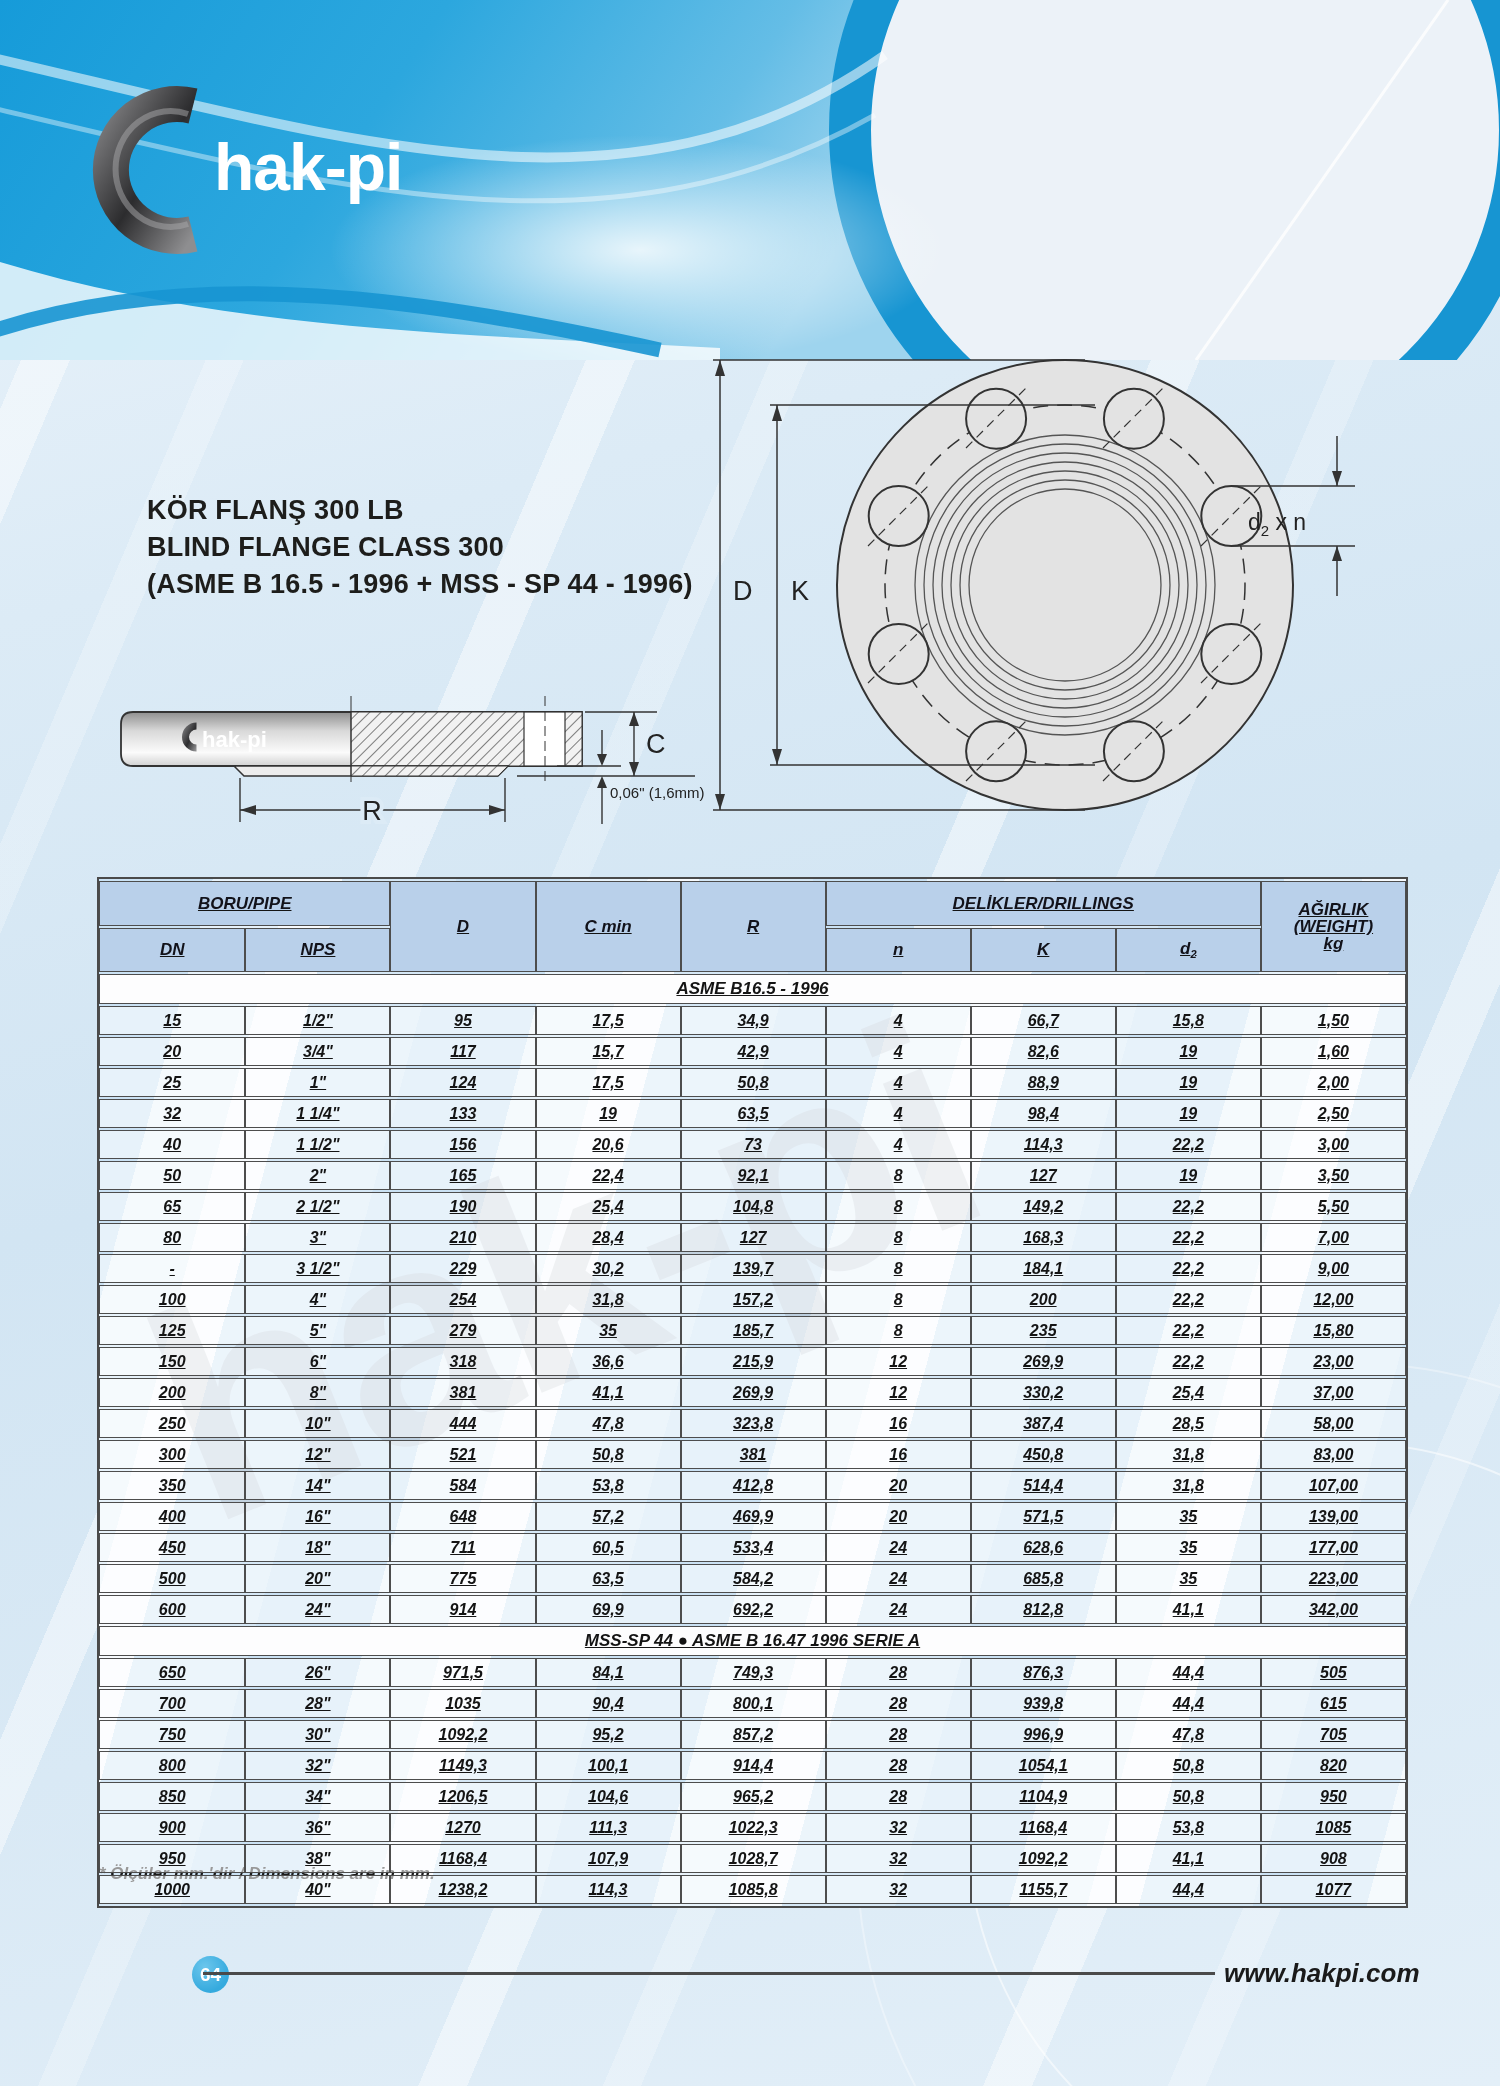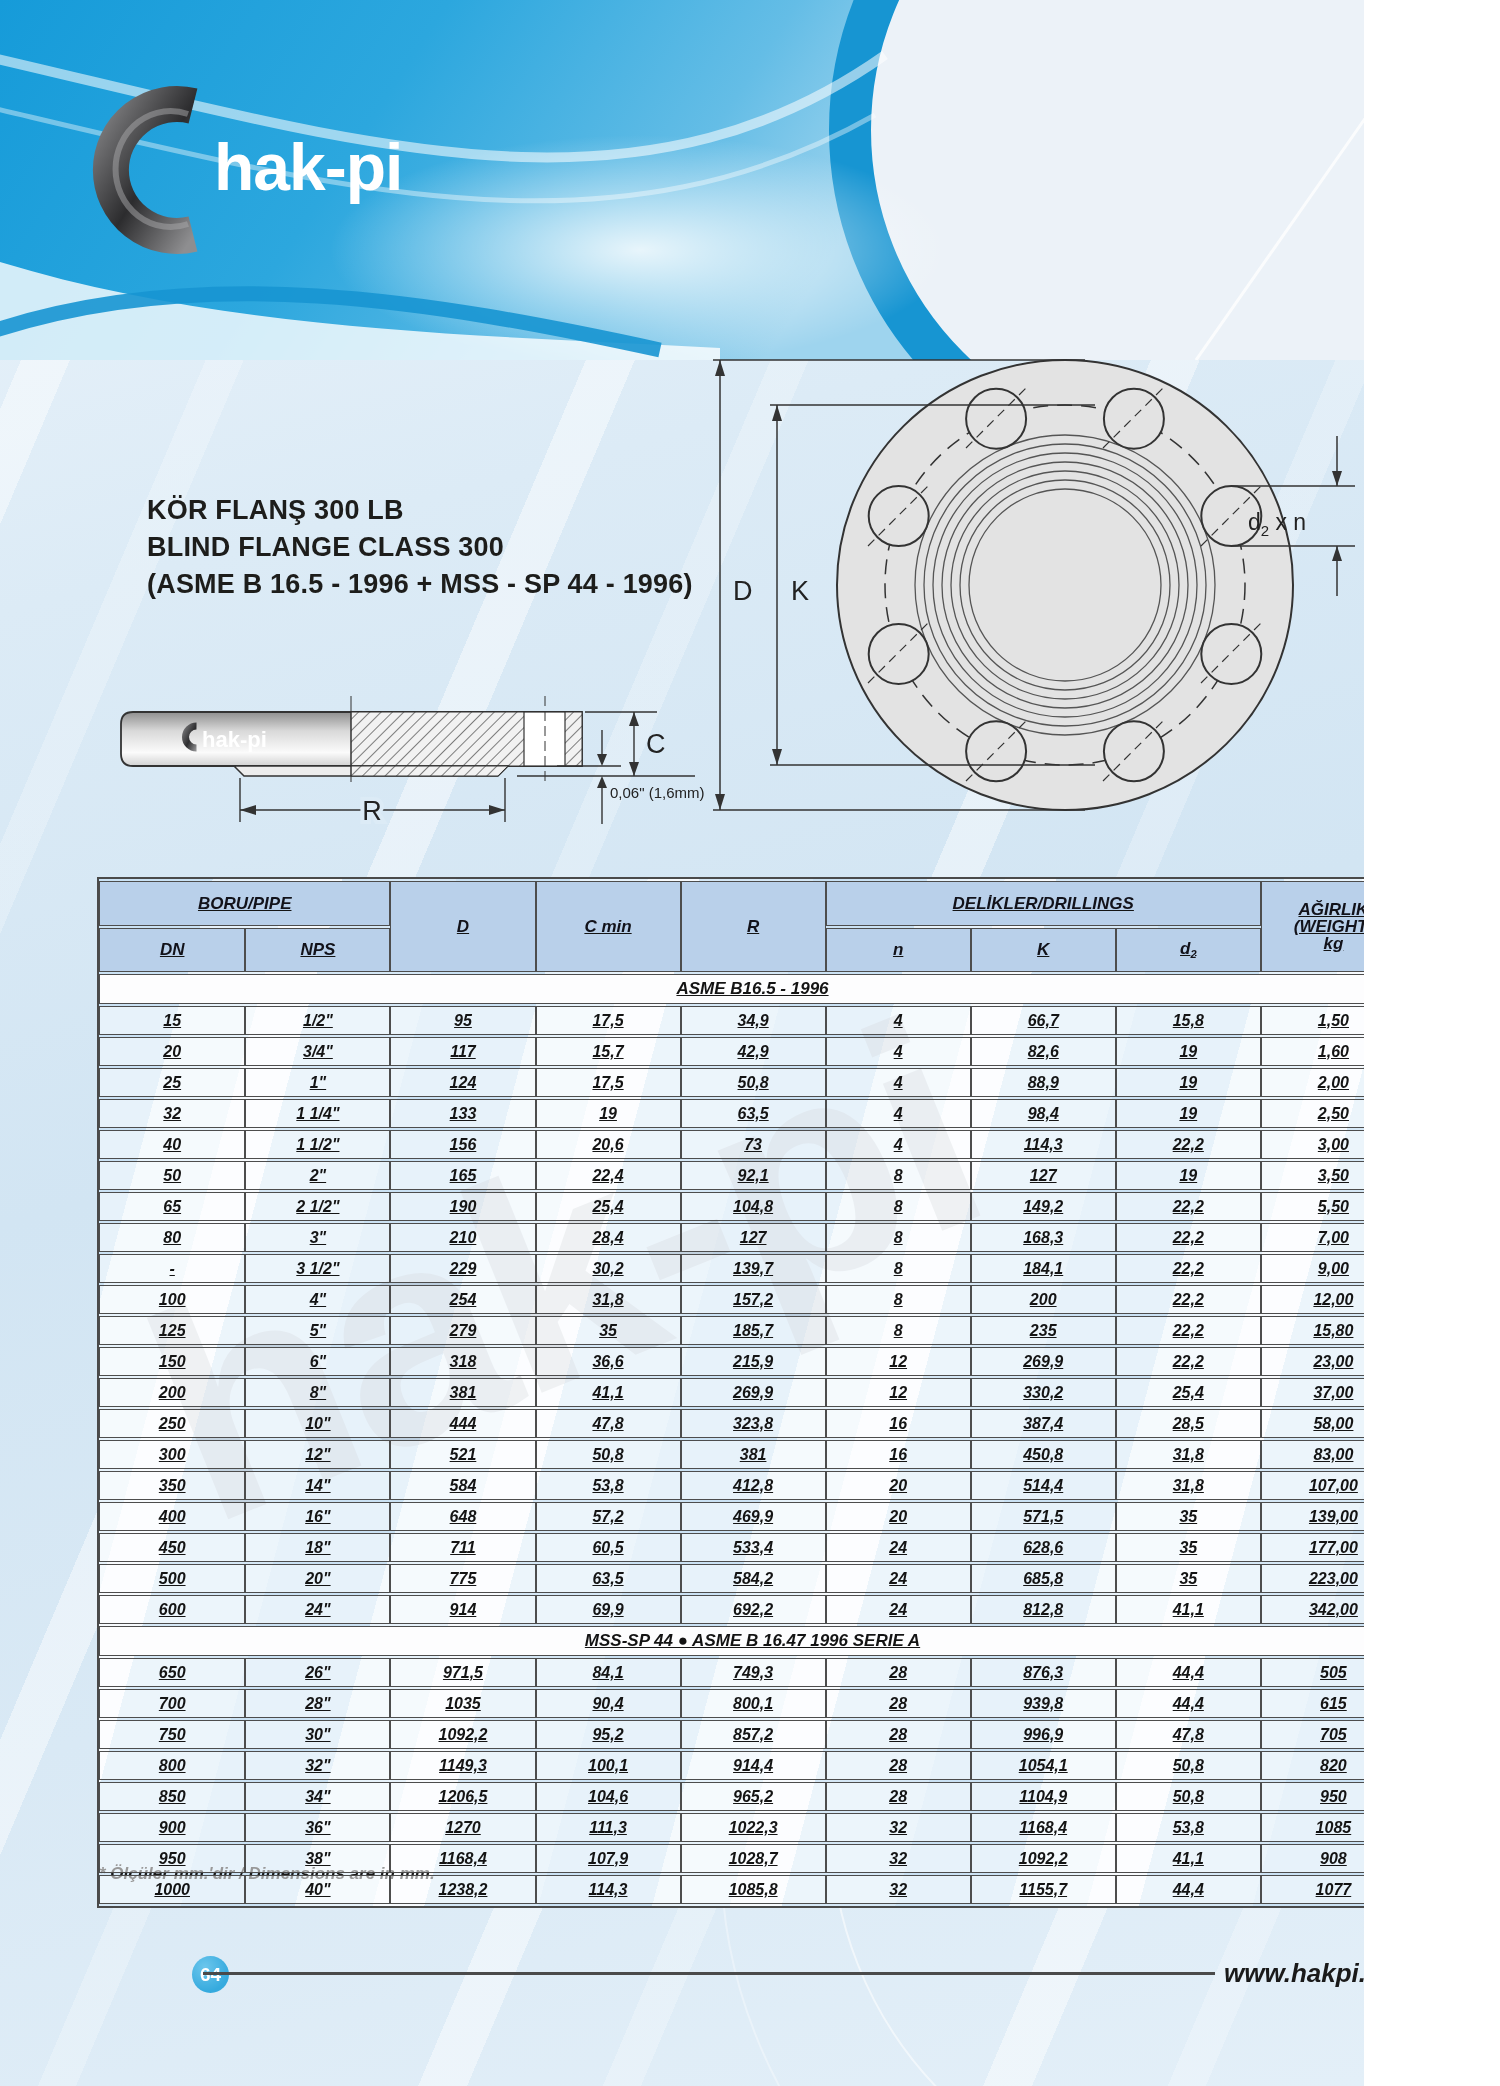--- a/index.html
+++ b/index.html
@@ -1,17 +1,17 @@
 <!DOCTYPE html>
 <html><head>
 <meta charset="utf-8">
 <style>
   html,body{margin:0;padding:0;}
   .page{
-    position:relative;width:1364px;height:2086px;overflow:hidden;
+    position:relative;width:1500px;height:2086px;overflow:hidden;
     font-family:"Liberation Sans",sans-serif;color:#1c1c1a;
     background:linear-gradient(165deg,#ecf4fb 0%,#dcebf6 25%,#d2e5f3 50%,#d9e9f5 72%,#e3eff8 100%);
   }
   .page-stripes{
     position:absolute;inset:0;pointer-events:none;
     background:repeating-linear-gradient(113deg,
       rgba(255,255,255,0) 0 160px, rgba(255,255,255,.45) 160px 205px,
       rgba(255,255,255,0) 205px 330px, rgba(255,255,255,.25) 330px 365px,
       rgba(255,255,255,0) 365px 520px);
   }

